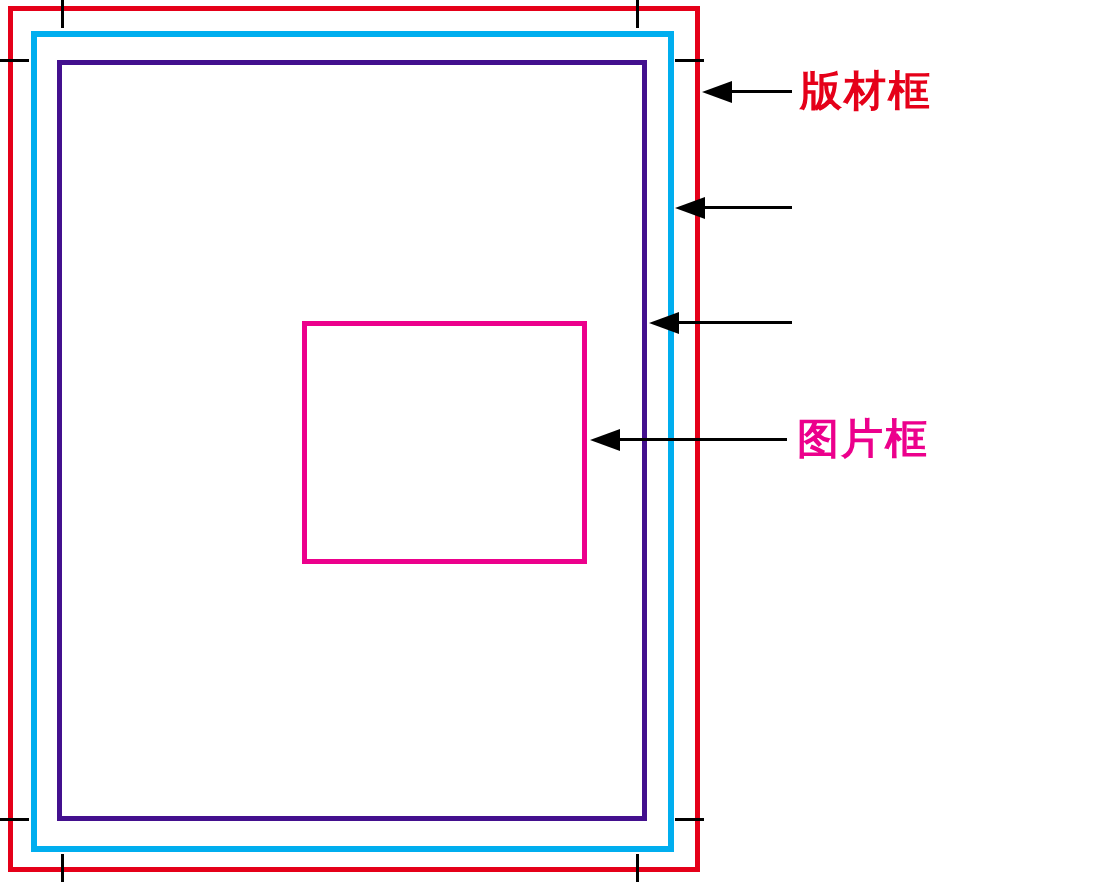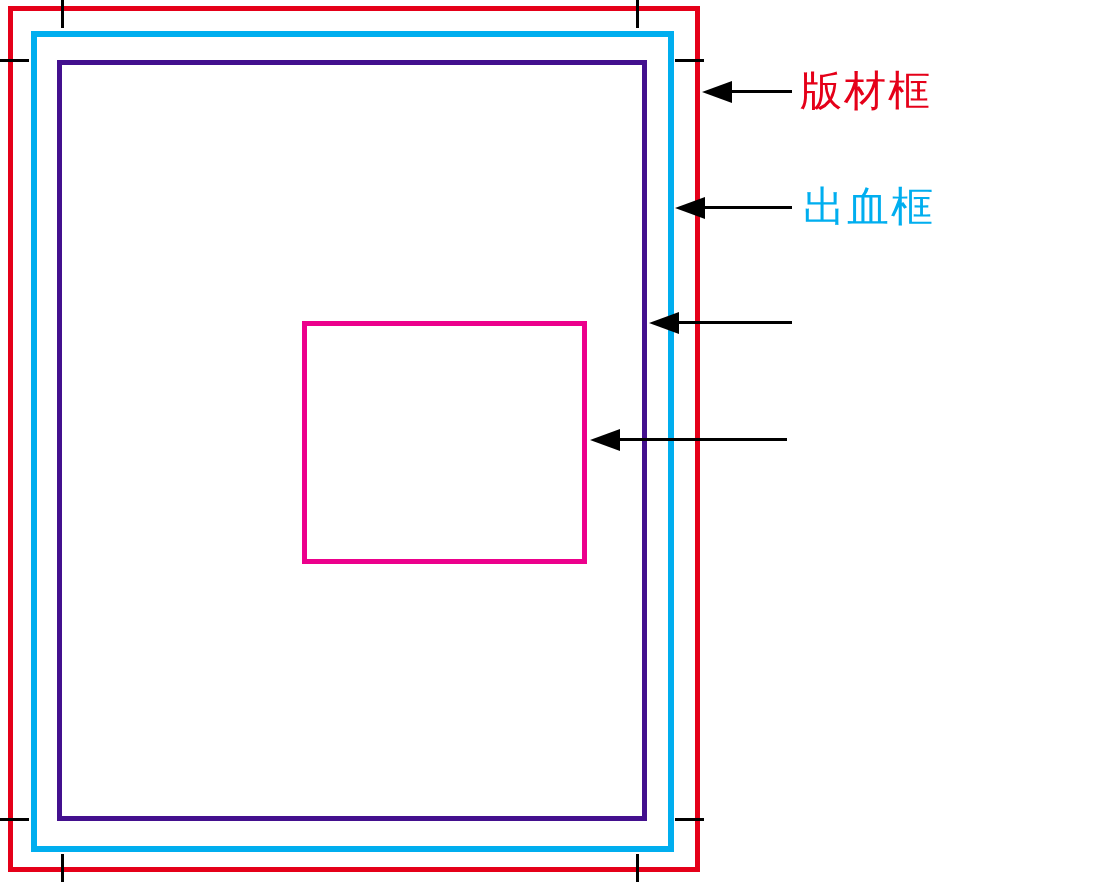--- a/index.html
+++ b/index.html
@@ -60,21 +60,21 @@
     border-right: 30px solid var(--color-arrow, #000000);
   }
   .arrow.a-plate   { left: 732px; top: 90px;  width: 60px; }
   .arrow.a-bleed   { left: 705px; top: 206px; width: 87px; }
   .arrow.a-trim    { left: 679px; top: 321px; width: 113px; }
   .arrow.a-picture { left: 620px; top: 438px; width: 167px; }
 
   .frame-label {
     position: absolute;
     font-size: 42px;
-    font-weight: normal;
+    font-weight: bold;
     line-height: 1;
     white-space: nowrap;
     letter-spacing: 2px;
   }
   .l-plate   { left: 800px; top: 70px;  color: var(--color-plate, #e50019); }
   .l-bleed   { left: 803px; top: 186px; color: var(--color-bleed, #00aeef); }
   .l-trim    { left: 798px; top: 301px; color: var(--color-trim, #43108e); }
   .l-picture { left: 797px; top: 418px; color: var(--color-picture, #ec008c); }
 </style>
 </head>
@@ -95,15 +95,15 @@
   <div class="crop-mark cm-h cm-lb"></div>
   <div class="crop-mark cm-h cm-rt"></div>
   <div class="crop-mark cm-h cm-rb"></div>
 
   <div class="arrow a-plate"></div>
   <div class="arrow a-bleed"></div>
   <div class="arrow a-trim"></div>
   <div class="arrow a-picture"></div>
 
   <div class="frame-label l-plate">版材框</div>
-  <div class="frame-label l-bleed">出血框</div>
+  <div class="frame-label l-picture">图片框</div>
 
 </div>
 
 </body></html>

